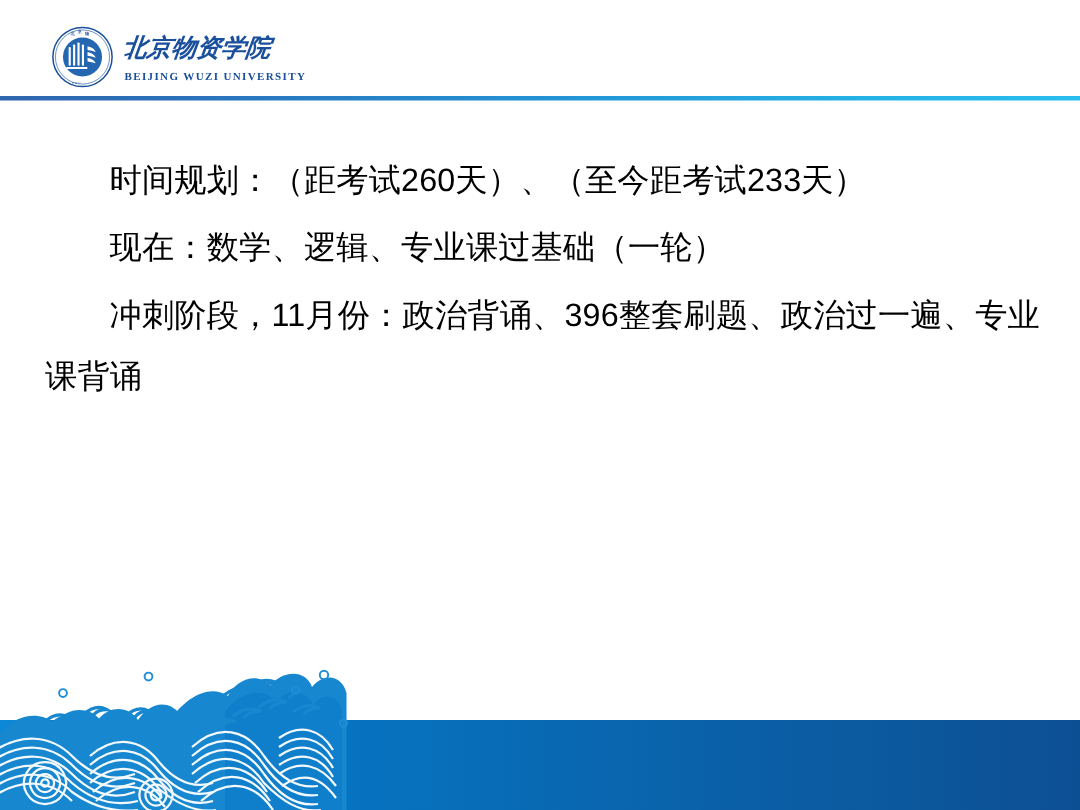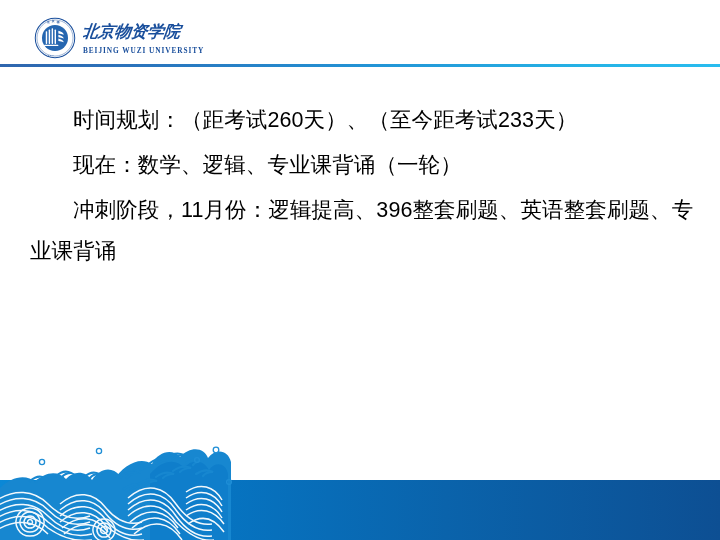--- a/index.html
+++ b/index.html
@@ -160,22 +160,22 @@
         </svg>
         <div class="logo-en">BEIJING WUZI UNIVERSITY</div>
       </div>
     </div>
 
     <div class="header-rule"></div>
   </div>
 
   <div class="content">
     <p class="para">时间规划：（距考试260天）、（至今距考试233天）</p>
-    <p class="para">现在：数学、逻辑、专业课背诵（一轮）</p>
-    <p class="para">冲刺阶段，11月份：逻辑提高、396整套刷题、英语整套刷题、专业课背诵</p>
+    <p class="para">现在：数学、逻辑、专业课过基础（一轮）</p>
+    <p class="para">冲刺阶段，11月份：政治背诵、396整套刷题、政治过一遍、专业课背诵</p>
   </div>
 
   <div class="footer-deco">
     <svg viewBox="0 0 720 110" preserveAspectRatio="none">
       <defs>
         <linearGradient id="bandGrad" x1="0" y1="0" x2="1" y2="0">
           <stop offset="0%" stop-color="#0b88d6"></stop>
           <stop offset="22%" stop-color="#0579c8"></stop>
           <stop offset="62%" stop-color="#0a63ab"></stop>
           <stop offset="100%" stop-color="#0d4f93"></stop>

